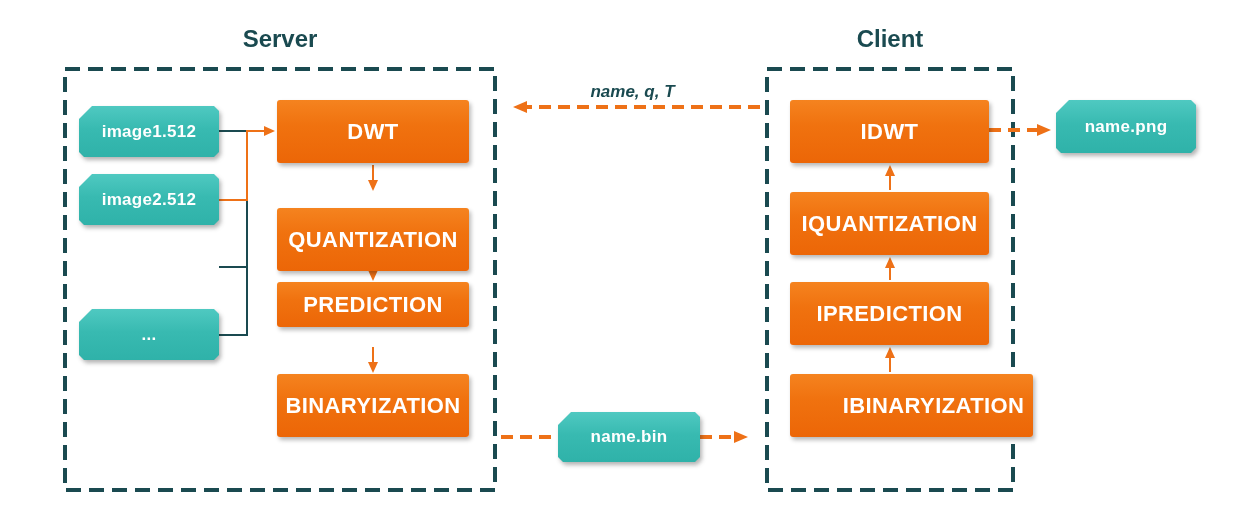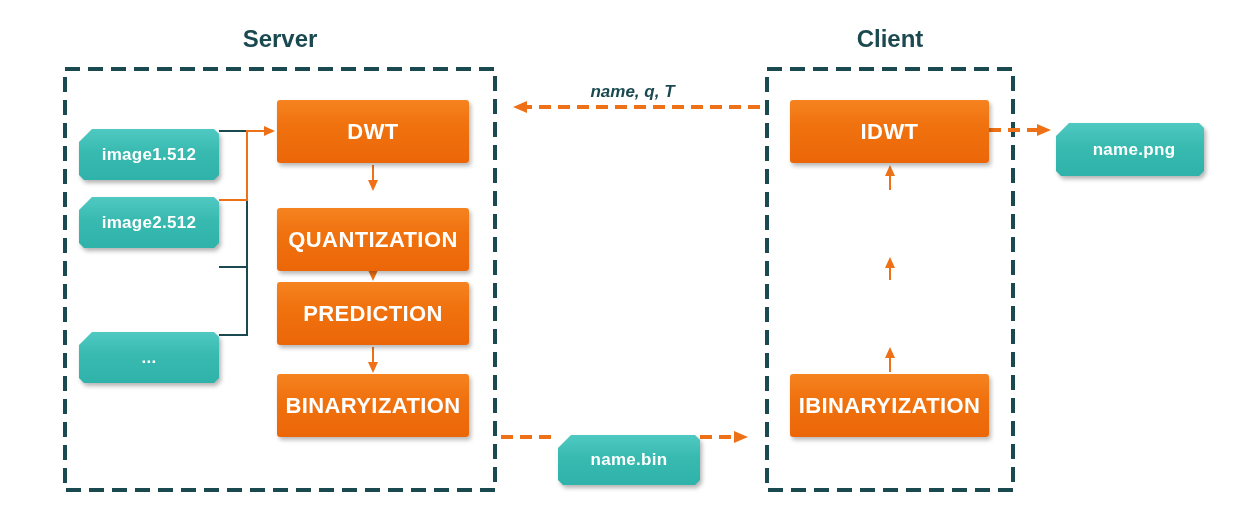--- a/index.html
+++ b/index.html
@@ -16,21 +16,20 @@
     font-size:24px;font-weight:bold;color:#1a4a50;
     text-align:center;width:140px;
   }
   .tealbox-wrap{position:absolute;z-index:3;filter:drop-shadow(2px 3px 2px rgba(40,40,40,.35));}
   .tealbox{
     display:flex;align-items:center;justify-content:center;
     background:linear-gradient(180deg,#4fc9c1 0%,#38bab1 45%,#2fb2a9 100%);
     color:#ffffff;font-size:17px;font-weight:bold;letter-spacing:.3px;
     clip-path:polygon(13px 0, calc(100% - 5px) 0, 100% 5px, 100% calc(100% - 5px),
                       calc(100% - 5px) 100%, 5px 100%, 0 calc(100% - 5px), 0 13px);
-    margin-top:23px;
   }
   .stepbox{
     position:absolute;z-index:3;
     display:flex;align-items:center;justify-content:center;
     background:linear-gradient(180deg,#f5831f 0%,#f0720f 40%,#ec6607 100%);
     border-radius:3px;
     box-shadow:2px 3px 4px rgba(0,0,0,.28);
     color:#ffffff;font-size:22px;font-weight:bold;letter-spacing:.4px;
   }
   .flow-label{
@@ -38,28 +37,28 @@
     font-size:17px;font-weight:bold;color:#1a4a50;text-align:center;font-style:italic;
   }
   
   #server-title{left:210px;top:25px;}
   #client-title{left:820px;top:25px;}
   #in1{left:79px;top:106px;}  #in2{left:79px;top:174px;}
   #in3{left:79px;top:242px;}  #in4{left:79px;top:309px;}
   .input-box{width:140px;height:51px;}
   #s1{left:277px;top:100px;width:192px;height:63px;}
   #s2{left:277px;top:192px;width:192px;height:63px;margin-top:16px;}
-  #s3{left:277px;top:282px;width:192px;height:63px;}
+  #s3{left:277px;top:282px;width:192px;height:45px;}
   #s4{left:277px;top:374px;width:192px;height:63px;}
   #c1{left:790px;top:100px;width:199px;height:63px;}
   #c2{left:790px;top:192px;width:199px;height:63px;}
   #c3{left:790px;top:282px;width:199px;height:63px;}
-  #c4{left:790px;top:374px;width:199px;height:63px;}
+  #c4{left:790px;top:374px;width:199px;height:63px;padding-left:44px;}
   #outfile{left:1056px;top:100px;}
-  .out-box{width:140px;height:53px;padding-left:8px;}
+  .out-box{width:140px;height:53px;}
   #binfile{left:558px;top:412px;}
   .bin-box{width:142px;height:50px;}
   #params-label{left:560px;top:82px;width:145px;}
 </style>
 </head>
 <body>
 
 <div id="canvas">
 
   <svg id="wires" viewBox="0 0 1248 532" xmlns="http://www.w3.org/2000/svg">
@@ -105,20 +104,22 @@
   <div class="tealbox-wrap" id="in4">
     <div class="tealbox input-box">...</div>
   </div>
 
   <div class="stepbox" id="s1">DWT</div>
   <div class="stepbox" id="s2">QUANTIZATION</div>
   <div class="stepbox" id="s3">PREDICTION</div>
   <div class="stepbox" id="s4">BINARYIZATION</div>
 
   <div class="stepbox" id="c1">IDWT</div>
+  <div class="stepbox" id="c2">IQUANTIZATION</div>
+  <div class="stepbox" id="c3">IPREDICTION</div>
   <div class="stepbox" id="c4">IBINARYIZATION</div>
 
   <div class="flow-label" id="params-label">name, q, T</div>
   <div class="tealbox-wrap" id="binfile">
     <div class="tealbox bin-box">name.bin</div>
   </div>
   <div class="tealbox-wrap" id="outfile">
     <div class="tealbox out-box">name.png</div>
   </div>
 

